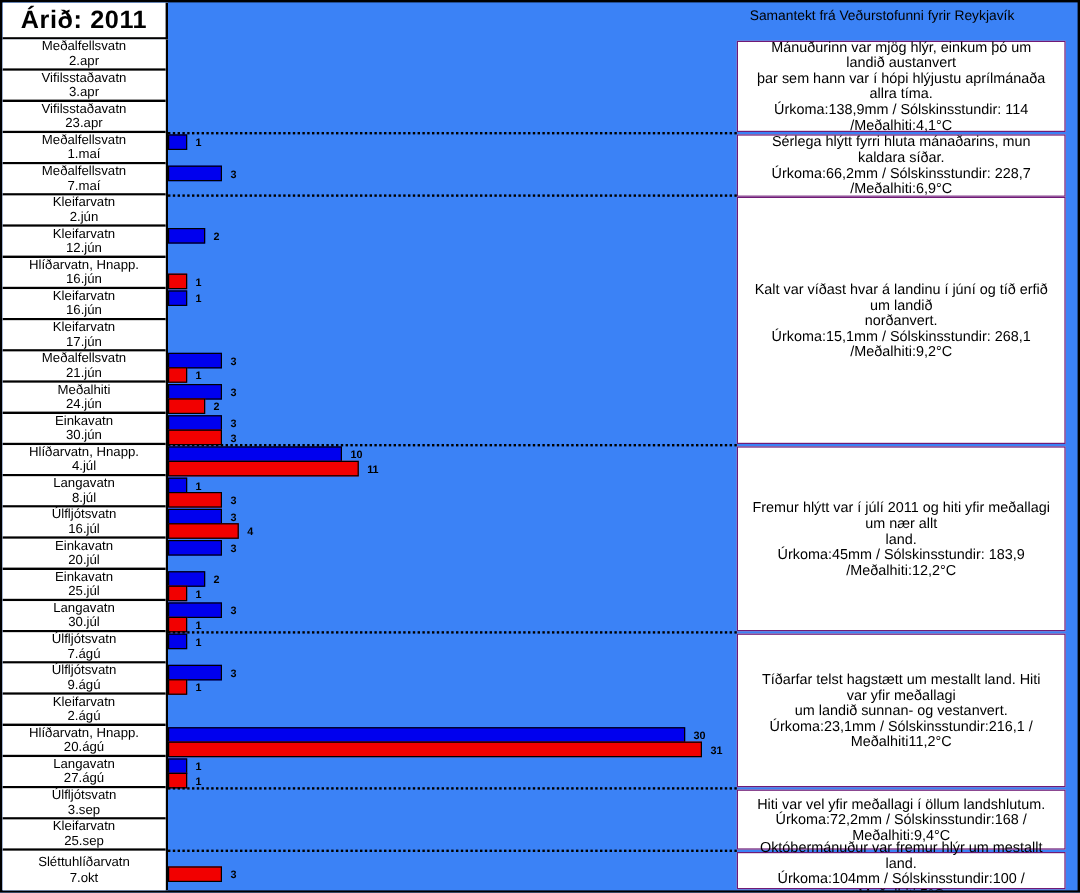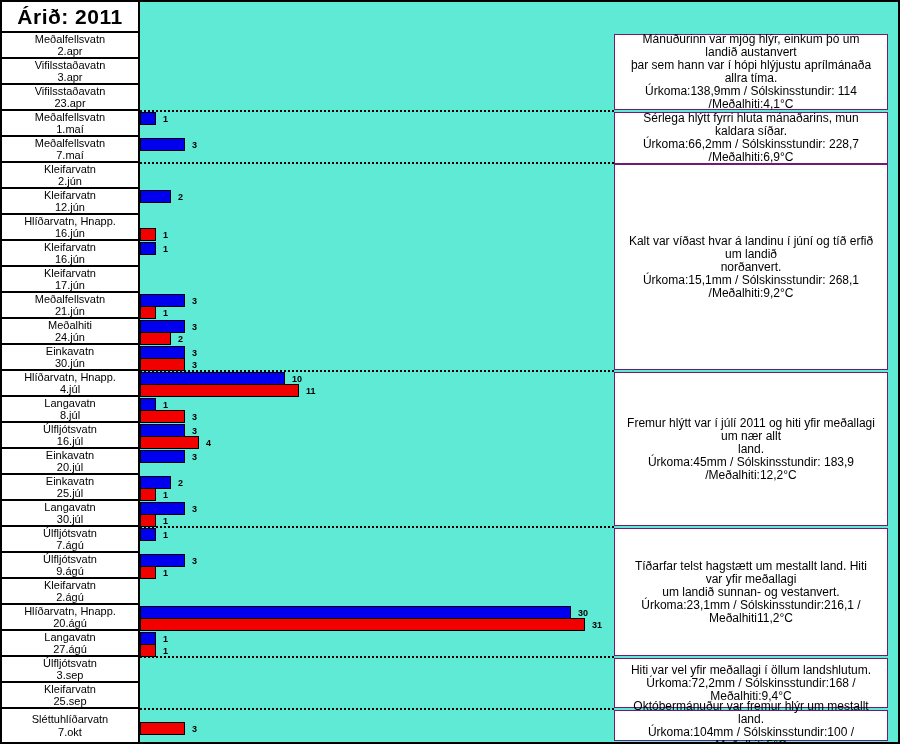--- a/index.html
+++ b/index.html
@@ -1,18 +1,18 @@
 <!DOCTYPE html>
 <html><head>
 <meta charset="utf-8">
 <style>
   html,body{margin:0;padding:0;background:#fff;}
   .frame{
     position:relative;width:900px;height:744px;box-sizing:border-box;
-    border:2px solid #000;background:#5eead4;overflow:hidden;
+    border:2px solid #000;background:#3b82f6;overflow:hidden;
     font-family:"Liberation Sans",sans-serif;color:#000;
   }
   .title-cell{
     position:absolute;left:0;top:0;width:136px;height:29px;
     border-right:2px solid #000;border-bottom:2px solid #000;
     display:flex;align-items:center;justify-content:center;
     font-weight:bold;font-size:21px;letter-spacing:0.5px;background:#fff;
   }
   .subtitle{
     position:absolute;left:583px;top:6px;width:300px;
@@ -39,20 +39,21 @@
     display:flex;align-items:center;justify-content:center;
     text-align:center;font-size:12px;line-height:13px;
     white-space:pre-line;padding:2px 12px;
   }
 </style>
 </head>
 <body>
 
 <div class="frame">
   <div class="title-cell">Árið: 2011</div>
+  <div class="subtitle">Samantekt frá Veðurstofunni fyrir Reykjavík</div>
   <div class="labels">
       <div class="label-cell" style="height: 26px;">
         <span>Meðalfellsvatn</span>
         <span>2.apr</span>
       </div>
       <div class="label-cell" style="height: 26px;">
         <span>Vifilsstaðavatn</span>
         <span>3.apr</span>
       </div>
       <div class="label-cell" style="height: 26px;">

